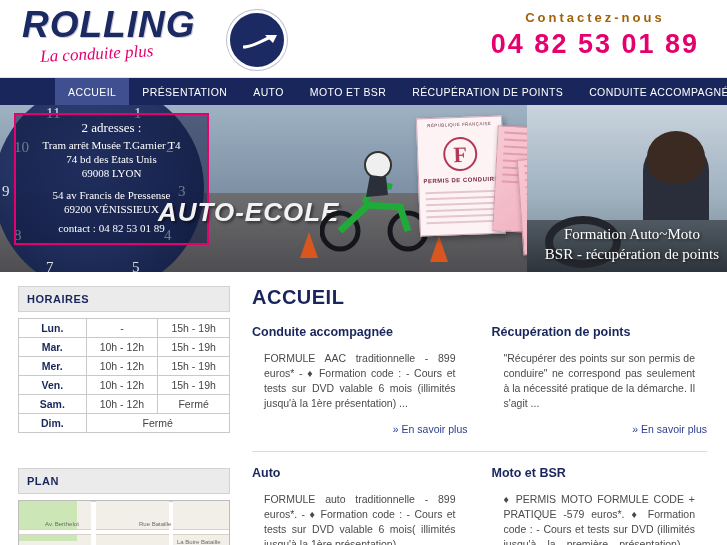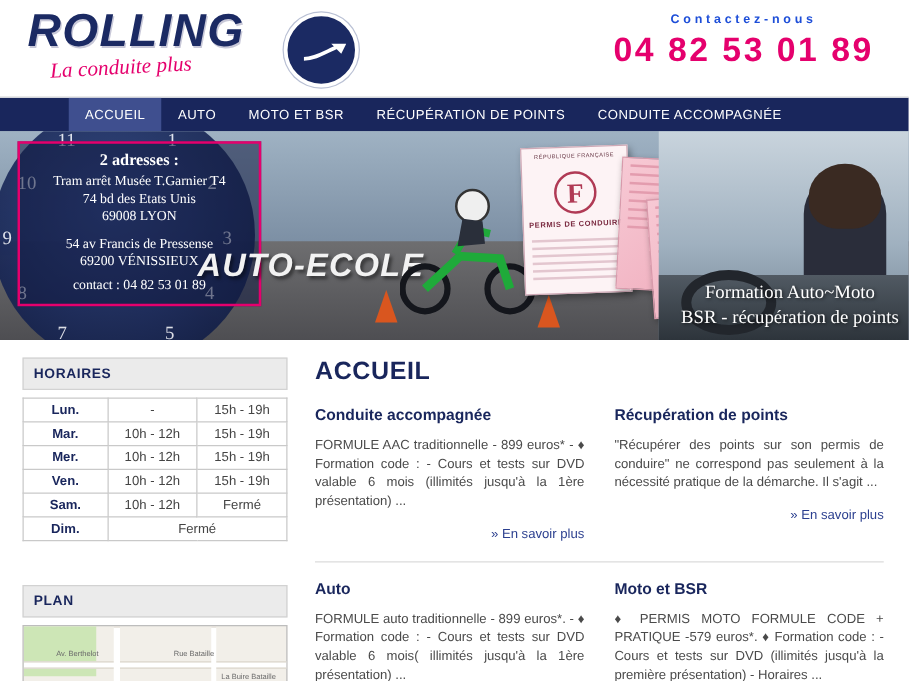--- a/index.html
+++ b/index.html
@@ -56,22 +56,22 @@
     position: absolute;
     left: 13px; top: 20px;
     width: 34px; height: 18px;
   }
   .contact-block {
     position: absolute;
     right: 28px; top: 10px;
     text-align: center;
   }
   .contact-label {
-    color: #1d4ed8;
-    font-size: 10px;
+    color: #a16207;
+    font-size: 13px;
     letter-spacing: 3px;
     font-weight: bold;
   }
   .contact-phone {
     color: #e5006d;
     font-size: 27px;
     font-weight: bold;
     letter-spacing: 2px;
     margin-top: 4px;
   }
@@ -138,21 +138,21 @@
     background: rgba(18,28,66,0.55);
     color: #ffffff;
     font-family: "Liberation Serif", serif;
     font-size: 11px;
     line-height: 14px;
     text-align: center;
   }
   .addr-title {
     color: #ffffff;
     font-size: 13px;
-    font-weight: bold;
+    font-weight: normal;
     margin-bottom: 3px;
     font-family: "Liberation Serif", serif;
   }
   .addr-contact {
     margin-top: 5px;
     font-size: 11px;
   }
   .auto-ecole-txt {
     position: absolute;
     left: 158px; top: 92px;
@@ -345,21 +345,21 @@
     gap: 24px;
   }
   .col { flex: 1 1 0; min-width: 0; }
   .col h2 {
     margin: 0 0 10px 0;
     font-size: 12.5px;
     color: #19265c;
     font-weight: bold;
   }
   .col p {
-    margin: 0;
+    margin: 12px;
     font-size: 10.5px;
     color: #4a4a4a;
     line-height: 15px;
     text-align: justify;
   }
   .more {
     display: block;
     margin-top: 12px;
     text-align: right;
     font-size: 10.5px;
@@ -389,20 +389,21 @@
       </div>
     </div>
     <div class="contact-block">
       <div class="contact-label">Contactez-nous</div>
       <div class="contact-phone">04 82 53 01 89</div>
     </div>
   </div>
 
   <div class="nav">
     <div class="nav-item active">ACCUEIL</div>
+    <div class="nav-item">PRÉSENTATION</div>
     <div class="nav-item">AUTO</div>
     <div class="nav-item">MOTO ET BSR</div>
     <div class="nav-item">RÉCUPÉRATION DE POINTS</div>
     <div class="nav-item">CONDUITE ACCOMPAGNÉE</div>
 
   </div>
 
   <div class="hero">
     <div class="hero-sky"></div>
     <div class="hero-road"></div>

